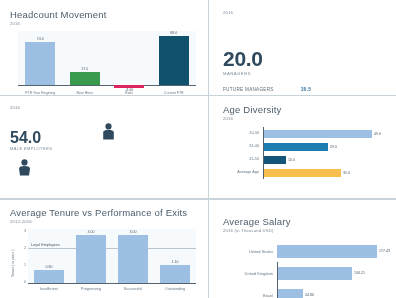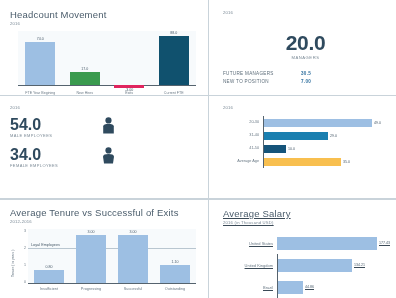--- a/index.html
+++ b/index.html
@@ -91,21 +91,21 @@
   .metrics{margin-top:10px;}
   .mrow{
     display:flex;align-items:baseline;
     font-size:4.6px;letter-spacing:.3px;line-height:7.5px;
   }
   .mlbl{color:#5d6d7a;flex:0 0 78px;}
   .mval{color:#2f6f9e;font-weight:700;}
 
   
   .gblock{margin-top:6px;display:flex;align-items:center;}
-  .gtext{width:84px;}
+  .gtext{width:84px;margin-top:13px;}
   .gnum{font-size:16px;font-weight:700;color:#2f4a5e;line-height:17px;}
   .gcap{font-size:4px;color:#7b8a96;letter-spacing:.4px;margin-top:0px;}
   .gicon{margin-left:8px;}
 
   
   .hwrap{position:relative;margin-top:5px;}
   .hrow{display:flex;align-items:center;height:13px;}
   .hlbl{
     flex:0 0 36px;text-align:right;padding-right:4px;
     font-size:3.8px;color:#6b7a86;line-height:5px;
@@ -215,21 +215,21 @@
         <div class="collbl">New Hires</div>
         <div class="collbl">Exits</div>
         <div class="collbl">Current FTE</div>
       </div>
     </div>
   </div>
 
   <div class="panel brd-b" style="padding-top:9px;padding-left:14px;">
     <div class="sub">2016</div>
 
-    <div style="margin-top:16px;text-align:center;">
+    <div style="margin-top:32px;">
       <div class="bignum">20.0</div>
       <div class="bigcap">MANAGERS</div>
     </div>
 
     <div class="metrics">
       <div class="mrow">
         <div class="mlbl">FUTURE MANAGERS</div>
         <div class="mval">30.5</div>
       </div>
       <div class="mrow">
@@ -250,34 +250,31 @@
       </div>
       <div class="gicon">
         <svg width="13" height="17" viewBox="0 0 13 17">
           <circle cx="6.5" cy="3.4" r="3.1" fill="#2f4a5e"></circle>
           <path d="M1.2 16.5 V9.2 C1.2 7.6 3.4 7.0 6.5 7.0 C9.6 7.0 11.8 7.6 11.8 9.2 V16.5 Z" fill="#2f4a5e"></path>
         </svg>
       </div>
     </div>
 
     <div class="gblock" style="margin-top:8px;">
-      <div class="gtext">
-        <div class="gnum">34.0</div>
-        <div class="gcap">FEMALE EMPLOYEES</div>
-      </div>
       <div class="gicon">
         <svg width="13" height="17" viewBox="0 0 13 17">
           <circle cx="6.5" cy="3.4" r="3.1" fill="#2f4a5e"></circle>
           <path d="M2.0 16.5 L1.0 9.6 C1.0 7.7 3.4 7.0 6.5 7.0 C9.6 7.0 12.0 7.7 12.0 9.6 L11.0 16.5 Z" fill="#2f4a5e"></path>
         </svg>
       </div>
     </div>
   </div>
 
   <div class="panel brd-b" style="padding-top:8px;padding-left:14px;">
+    <div class="ttl">Age Diversity</div>
     <div class="sub">2016</div>
 
     <div class="hwrap">
       <div class="hrow">
         <div class="hlbl">20-30</div>
         <div class="haxis"></div>
         <div class="hbarbox">
           <div class="hbar" style="width:108px;background:#9dbfe3;"></div>
           <div class="hval">49.0</div>
         </div>
@@ -303,21 +300,21 @@
         <div class="haxis"></div>
         <div class="hbarbox">
           <div class="hbar" style="width:77px;background:#f8bf4f;"></div>
           <div class="hval">35.0</div>
         </div>
       </div>
     </div>
   </div>
 
   <div class="panel brd-r brd-t" style="padding-top:7px;">
-    <div class="ttl">Average Tenure vs Successful of Exits</div>
+    <div class="ttl">Average Tenure vs Performance of Exits</div>
     <div class="sub">2012-2016</div>
 
     <div class="twrap">
       <div class="tyaxlabel" style="top:48px;">Tenure ( in years )</div>
 
       <div class="tticks">
         <div class="ttick" style="top:2px;">3</div>
         <div class="ttick" style="top:19px;">2</div>
         <div class="ttick" style="top:36px;">1</div>
         <div class="ttick" style="top:53px;">0</div>
@@ -351,21 +348,21 @@
 
       <div class="tlabels">
         <div class="tlbl">Insufficient</div>
         <div class="tlbl">Progressing</div>
         <div class="tlbl">Successful</div>
         <div class="tlbl">Outstanding</div>
       </div>
     </div>
   </div>
 
-  <div class="panel brd-t" style="padding-top:8px;padding-left:14px;text-decoration:underline;">
+  <div class="panel brd-t" style="padding-top:16px;padding-left:14px;">
     <div class="ttl">Average Salary</div>
     <div class="sub">2016 (in Thousand USD)</div>
 
     <div class="swrap">
       <div class="srow">
         <div class="slbl">United States</div>
         <div class="haxis"></div>
         <div class="hbarbox">
           <div class="sbar" style="width:100px;"></div>
           <div class="hval">177.43</div>

